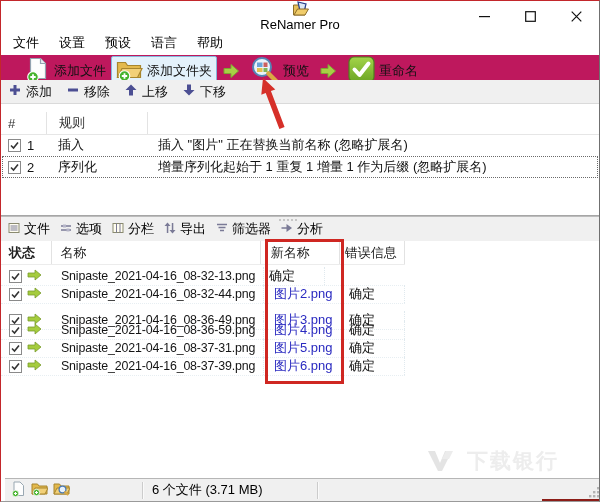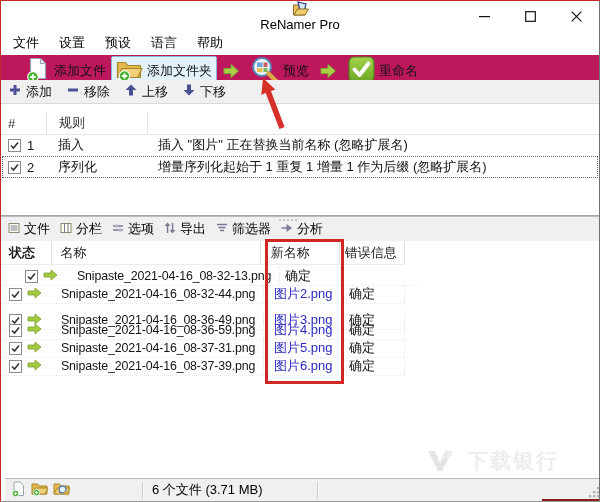--- a/index.html
+++ b/index.html
@@ -248,35 +248,35 @@
         <svg width="12" height="12" viewBox="0 0 12 12">
             <rect x="1" y="1.5" width="10" height="9" fill="#fffdf0" stroke="#8a8a70" stroke-width="1"></rect>
             <path d="M2.5 4 h7 M2.5 6 h7 M2.5 8 h7" stroke="#7a7a96" stroke-width="1"></path>
           </svg>
       </span>
       <span>文件</span>
     </div>
     <div class="tab-item">
       <span>
         <svg width="12" height="12" viewBox="0 0 12 12">
-            <rect x="1" y="1.5" width="10" height="9" fill="#fffdf0" stroke="#8a8a70" stroke-width="1"></rect>
-            <path d="M4.5 1.5 v9 M8 1.5 v9" stroke="#7a7a96" stroke-width="1"></path>
-          </svg>
-      </span>
-      <span>分栏</span>
-    </div>
-    <div class="tab-item">
-      <span>
-        <svg width="12" height="12" viewBox="0 0 12 12">
             <path d="M1 4 h10 M1 8 h10" stroke="#7a7a96" stroke-width="1.4"></path>
             <rect x="3" y="2.5" width="3" height="3" fill="#b5b5c8"></rect>
             <rect x="6.5" y="6.5" width="3" height="3" fill="#b5b5c8"></rect>
           </svg>
       </span>
       <span>选项</span>
+    </div>
+    <div class="tab-item">
+      <span>
+        <svg width="12" height="12" viewBox="0 0 12 12">
+            <rect x="1" y="1.5" width="10" height="9" fill="#fffdf0" stroke="#8a8a70" stroke-width="1"></rect>
+            <path d="M4.5 1.5 v9 M8 1.5 v9" stroke="#7a7a96" stroke-width="1"></path>
+          </svg>
+      </span>
+      <span>分栏</span>
     </div>
     <div class="tab-item">
       <span>
         <svg width="12" height="12" viewBox="0 0 12 12">
             <polygon points="3.5,0.5 6.5,4 0.5,4" fill="#7a7a96"></polygon>
             <rect x="2.8" y="4" width="1.5" height="7" fill="#7a7a96"></rect>
             <polygon points="8.5,11.5 11.5,8 5.5,8" fill="#7a7a96"></polygon>
             <rect x="7.8" y="1" width="1.5" height="7" fill="#7a7a96"></rect>
           </svg>
       </span>
@@ -303,21 +303,21 @@
   </div>
 
   <div class="files-panel">
     <div class="files-header">
       <div class="fc fc1">状态</div>
       <div class="fc fc2">名称</div>
       <div class="fc fc3">新名称</div>
       <div class="fc fc4">错误信息</div>
     </div>
 
-    <div class="file-row" style="top:26px;padding-left:16px;">
+    <div class="file-row" style="top:26px;">
       <div class="fr1">
         <span class="cb">
             <svg width="11" height="11" viewBox="0 0 11 11">
               <path d="M2 5.5 L4.5 8 L9 2.5" fill="none" stroke="#333" stroke-width="1.6"></path>
             </svg>
           </span>
         <span><svg width="15" height="12" viewBox="0 0 15 12">
               <polygon points="1,4 8,4 8,1 14,6 8,11 8,8 1,8" fill="#a5cc3d" stroke="#7a9c2e" stroke-width="0.8"></polygon>
             </svg></span>
       </div>

